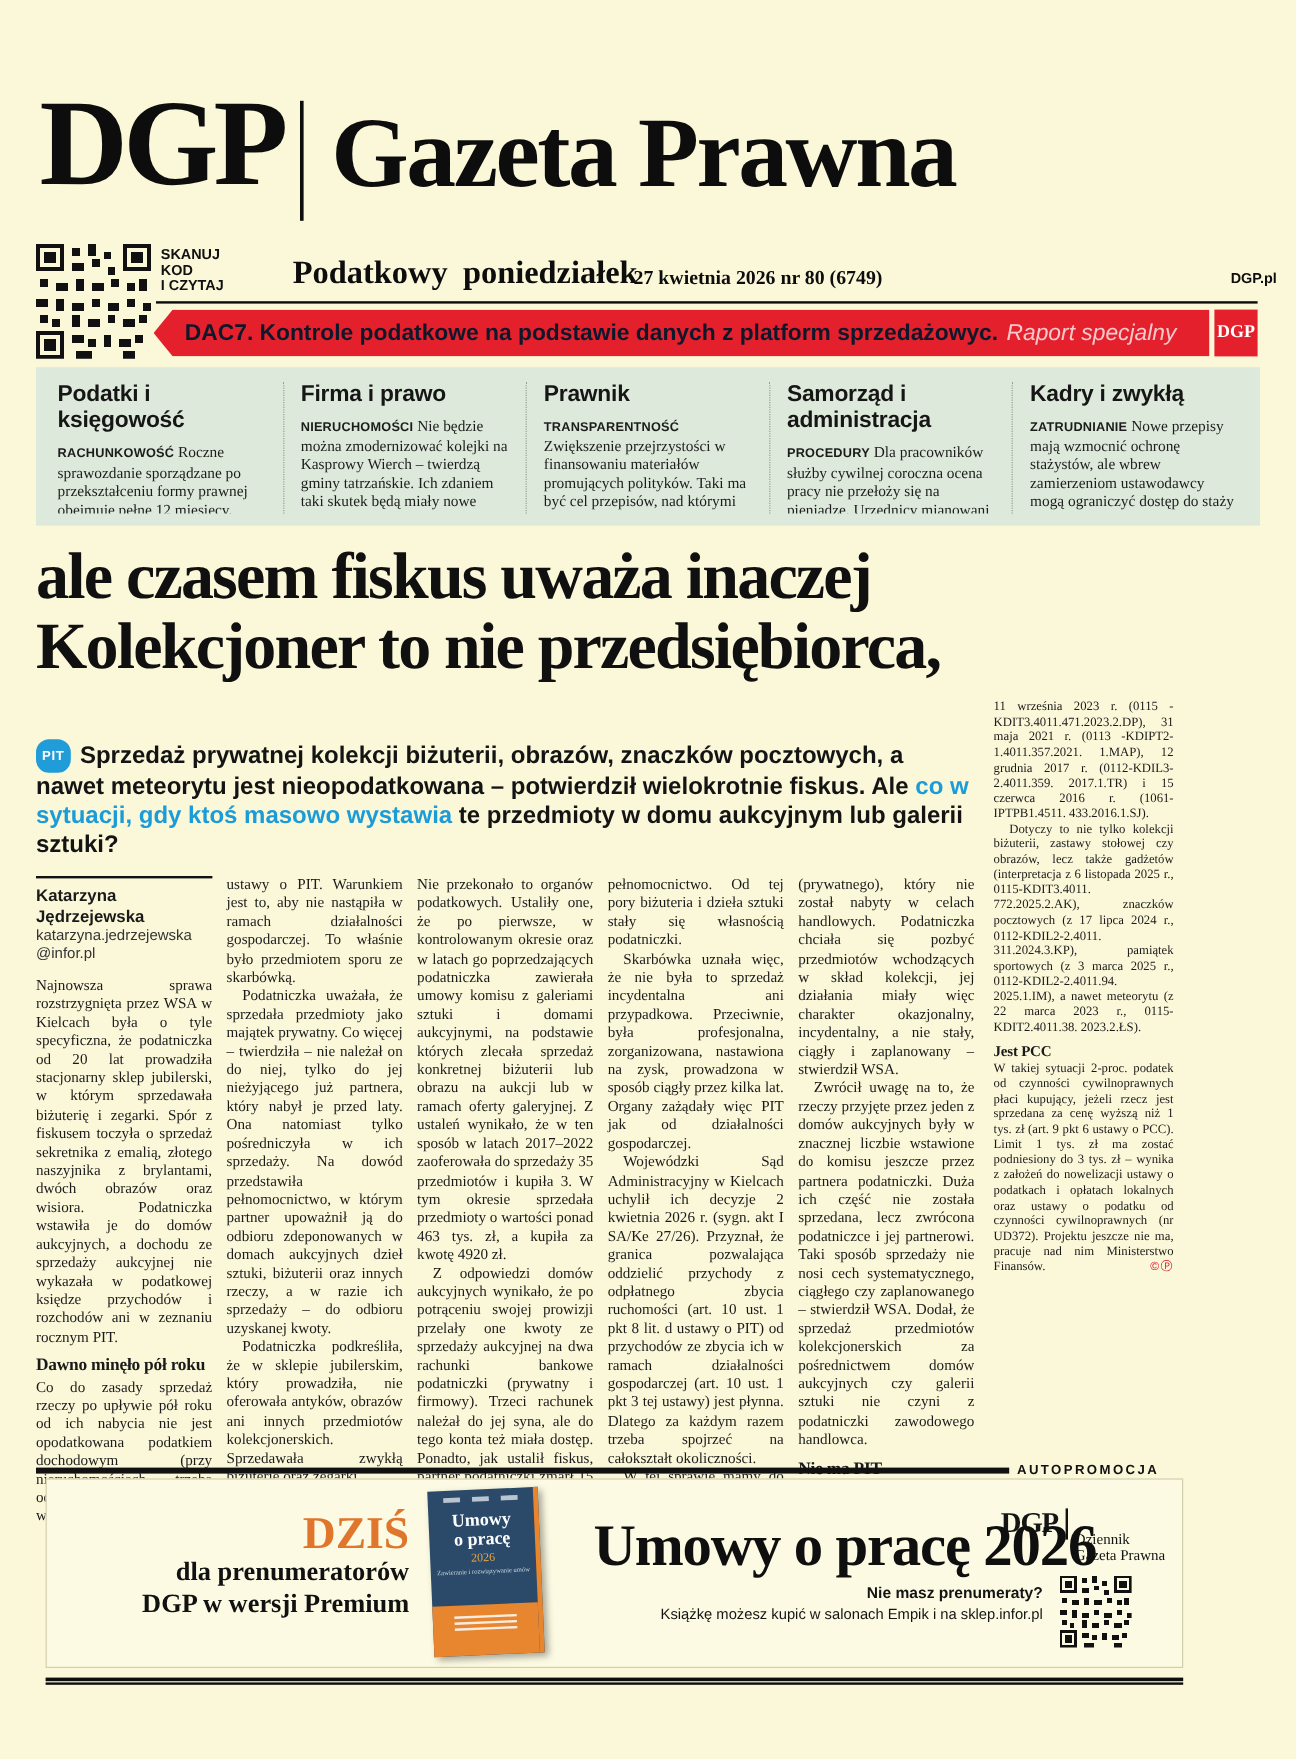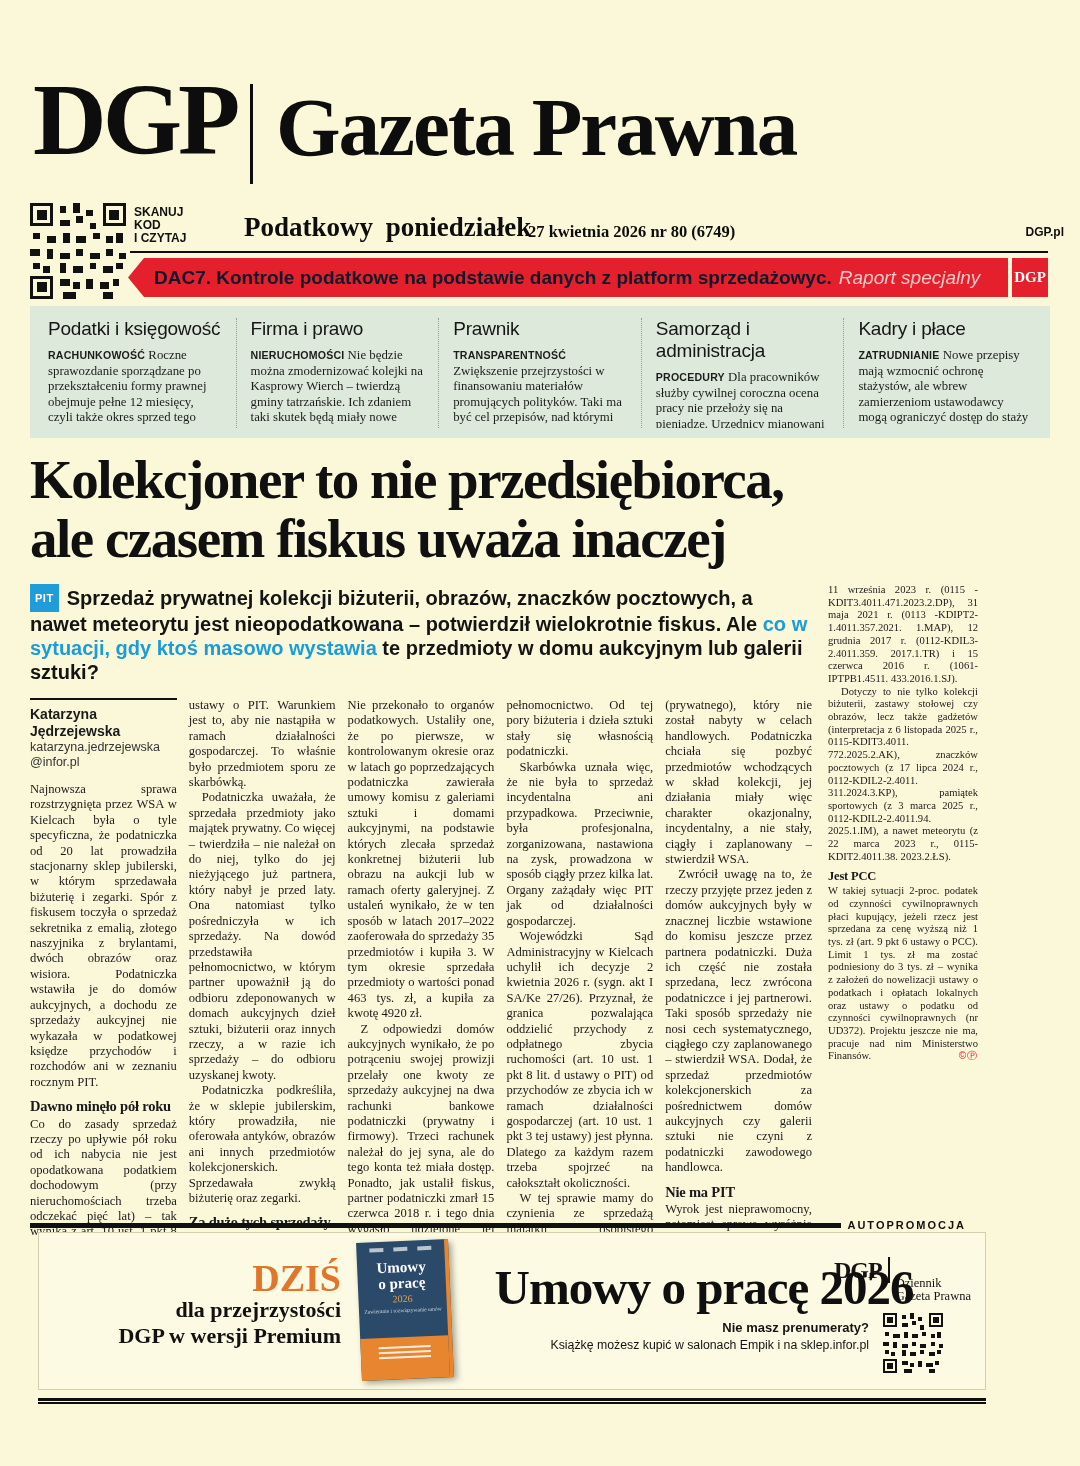--- a/index.html
+++ b/index.html
@@ -31,36 +31,36 @@
   .banner .b-light{color:#f6c9cd;font-size:19px;margin-left:7px;font-style:italic;}
   .banner-logo{position:absolute;left:1012px;top:258px;width:36px;height:39px;background:#e4202c;
                color:#fff;font-family:"Liberation Serif",serif;font-weight:bold;font-size:15px;
                display:flex;align-items:center;justify-content:center;}
 
   
   .nav{position:absolute;left:30px;top:306px;width:1020px;height:132px;background:#dde9da;
        display:flex;box-sizing:border-box;padding:12px 4px 10px 4px;}
   .nav-col{flex:1;padding:0 14px;overflow:hidden;}
   .nav-col + .nav-col{border-left:1px dotted #8fa48f;}
-  .nav-title{font-size:19px;font-weight:normal;color:#161616;margin:0 0 8px 0;letter-spacing:-.2px;}
+  .nav-title{font-size:19px;font-weight:bold;color:#161616;margin:0 0 8px 0;letter-spacing:-.2px;}
   .nav-text{font-family:"Liberation Serif",serif;font-size:12.8px;line-height:15.6px;color:#1c1c1c;margin:0;}
   .nav-tag{font-family:"Liberation Sans",sans-serif;font-size:10.6px;font-weight:bold;letter-spacing:.2px;}
   .nav-page{float:right;font-family:"Liberation Sans",sans-serif;font-size:12.5px;font-weight:bold;}
 
   
   .content{position:absolute;left:30px;top:450px;width:948px;}
   .headline{font-family:"Liberation Serif",serif;font-weight:bold;font-size:55px;
             line-height:59px;letter-spacing:-1.5px;color:#101010;margin:0 0 16px 0;}
   .art-flex{display:flex;}
   .main-col{width:782px;flex:none;}
   .rail{width:150px;flex:none;margin-left:16px;max-height:634px;overflow:hidden;}
 
   .lead{font-size:20px;font-weight:bold;line-height:24px;margin:0 0 14px 0;color:#141414;width:778px;}
   .badge{display:inline-block;background:#209dd8;color:#fff;font-size:11px;font-weight:bold;
-         padding:2px 5px;border-radius:0;vertical-align:3px;margin-right:8px;letter-spacing:.5px;}
+         padding:2px 5px;border-radius:11px;vertical-align:3px;margin-right:8px;letter-spacing:.5px;margin-top:32px;}
   .hl{color:#1b9cd9;}
 
   .cols{column-count:5;column-gap:12px;height:552px;column-fill:auto;overflow:hidden;
         font-family:"Liberation Serif",serif;font-size:12.6px;line-height:15.4px;color:#1a1a1a;
         text-align:justify;}
   .cols p,.rail p{margin:0;text-indent:13px;}
   .cols p.noindent,.rail p.noindent{text-indent:0;}
   .cols h3,.rail h3{font-size:14.5px;margin:9px 0 2px 0;text-align:left;letter-spacing:-.2px;}
   .byline{border-top:2px solid #111;padding-top:6px;margin-bottom:12px;
           font-family:"Liberation Sans",sans-serif;text-align:left;}
@@ -193,29 +193,29 @@
     </div>
     <div class="nav-col">
       <p class="nav-title">Prawnik</p>
       <p class="nav-text"><span class="nav-tag">TRANSPARENTNOŚĆ</span><span> Zwiększenie przejrzystości w finansowaniu materiałów promujących polityków. Taki ma być cel przepisów, nad którymi pracuje Senat</span> <b class="nav-page">B7</b></p>
     </div>
     <div class="nav-col">
       <p class="nav-title">Samorząd i administracja</p>
       <p class="nav-text"><span class="nav-tag">PROCEDURY</span><span> Dla pracowników służby cywilnej coroczna ocena pracy nie przełoży się na pieniądze. Urzędnicy mianowani dłużej poczekają na awans</span> </p>
     </div>
     <div class="nav-col">
-      <p class="nav-title">Kadry i płace</p>
+      <p class="nav-title">Kadry i zwykłą</p>
       <p class="nav-text"><span class="nav-tag">ZATRUDNIANIE</span><span> Nowe przepisy mają wzmocnić ochronę stażystów, ale wbrew zamierzeniom ustawodawcy mogą ograniczyć dostęp do staży</span> <b class="nav-page">B10</b></p>
     </div>
   </nav>
 
   <div class="content">
     <h1 class="headline">
+      <div>ale czasem fiskus uważa inaczej</div>
       <div>Kolekcjoner to nie przedsiębiorca,</div>
-      <div>ale czasem fiskus uważa inaczej</div>
     </h1>
     <div class="art-flex">
       <div class="main-col">
         <p class="lead"><span class="badge">PIT</span><span>Sprzedaż prywatnej kolekcji biżuterii, obrazów, znaczków pocztowych, a nawet meteorytu jest nieopodatkowana – potwierdził wielokrotnie fiskus. Ale </span><span class="hl">co w sytuacji, gdy ktoś masowo wystawia</span><span> te przedmioty w domu aukcyjnym lub galerii sztuki?</span></p>
         <div class="cols">
           <div class="byline">
             <div class="by-name">Katarzyna Jędrzejewska</div>
             <div class="by-mail"><span>katarzyna.jedrzejewska</span><br><span>@infor.pl</span></div>
           </div>
 
@@ -251,21 +251,21 @@
   </div>
 
   <div class="ad">
     <div class="ad-logo">
       <span class="al-short">DGP</span>
       <span class="al-div"></span>
       <span class="al-lines"><span>Dziennik</span><br><span>Gazeta Prawna</span></span>
     </div>
     <div class="ad-left">
       <div class="ad-dzis">DZIŚ</div>
-      <div class="ad-sub">dla przejrzystości</div>
+      <div class="ad-sub">dla prenumeratorów</div>
       <div class="ad-sub">DGP w wersji Premium</div>
     </div>
     <div class="book">
       <div class="book-marks">
           <span></span>
           <span></span>
           <span></span>
         </div>
       <div class="book-title"><span>Umowy</span><br><span>o pracę</span></div>
       <div class="book-year">2026</div>

